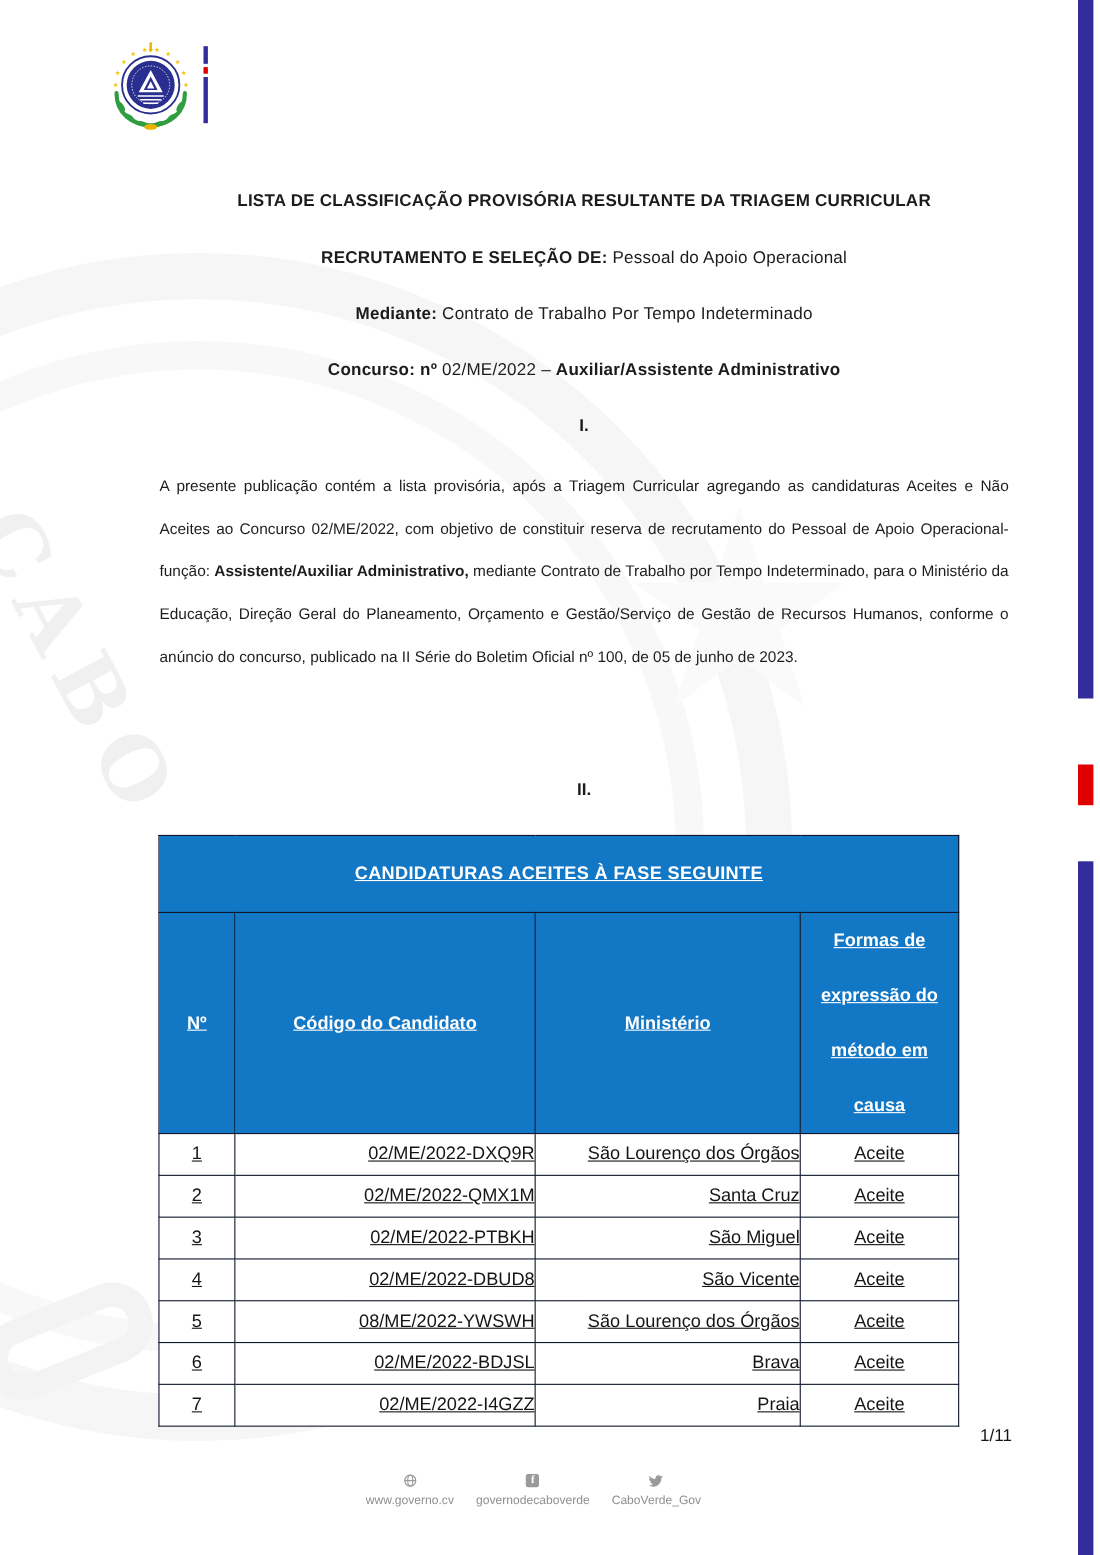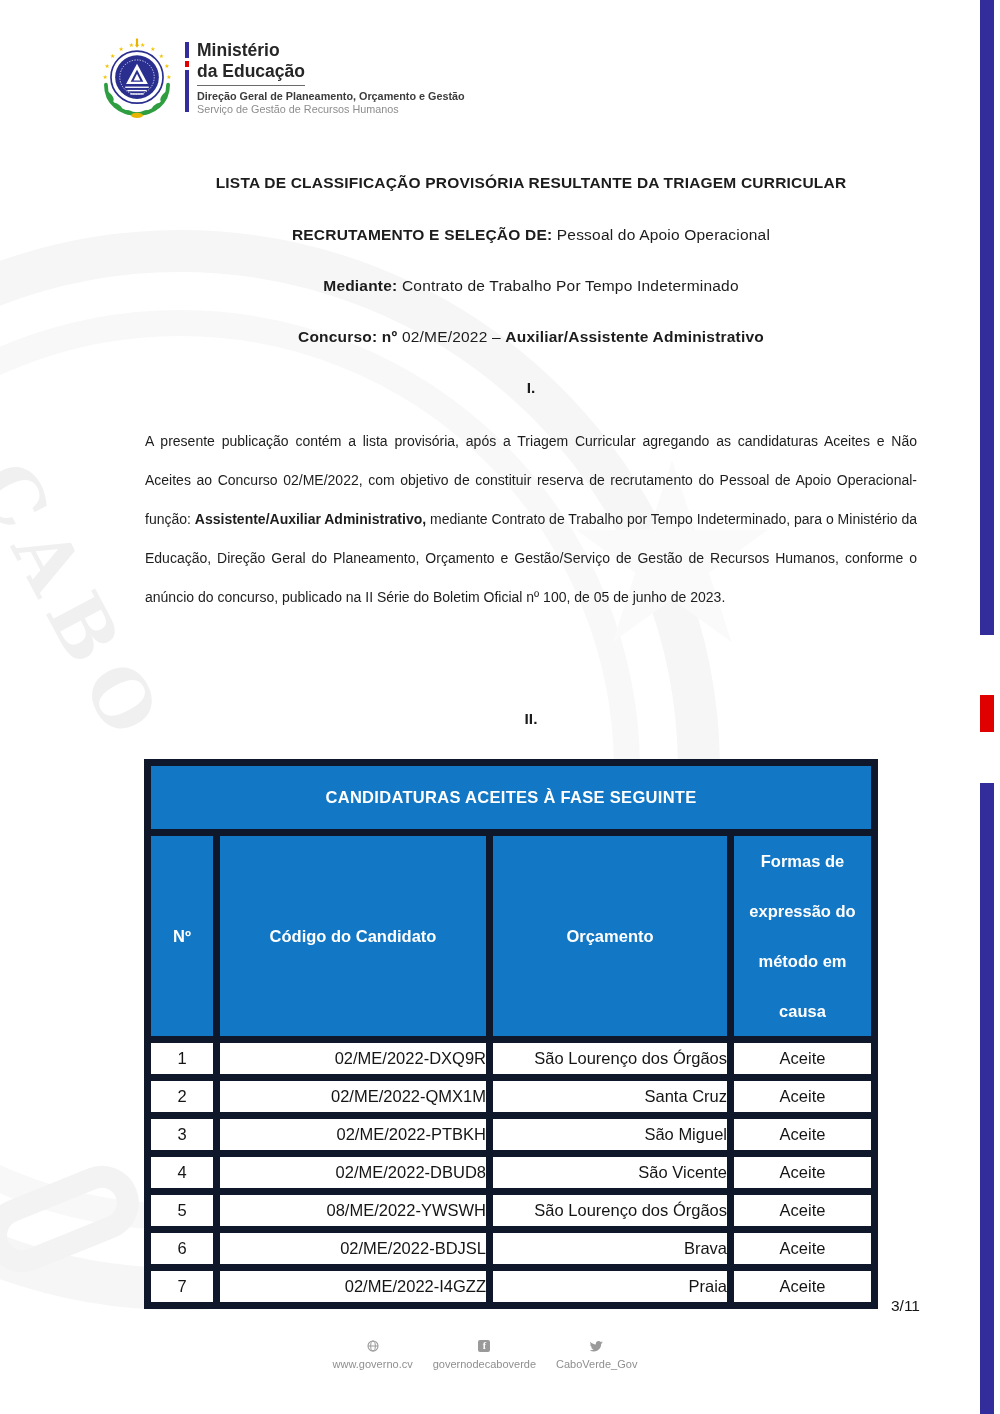--- a/index.html
+++ b/index.html
@@ -53,21 +53,21 @@
   .s2{top:710px;}
 
   
   .paragraph{position:absolute;left:145px;top:422px;width:772px;font-size:14px;line-height:39px;text-align:justify;color:#1d1d1d;}
   .paragraph .b{font-weight:bold;}
 
   
   .table-wrap{position:absolute;left:144px;top:759px;width:727px;}
   table{border-collapse:collapse;table-layout:fixed;width:727px;font-size:16.5px;color:#151515;}
   col.c1{width:69px;}col.c2{width:273px;}col.c3{width:241px;}col.c4{width:144px;}
-  th,td{border:7px solid #0f172a;}
+  th,td{border:1px solid #0f172a;text-decoration:underline;}
   .tbl-title th{background:var(--table-header-blue);color:#fff;font-weight:bold;font-size:16.5px;height:70px;text-align:center;letter-spacing:.3px;}
   .tbl-head th{background:var(--table-header-blue);color:#fff;font-weight:bold;height:153px;text-align:center;vertical-align:middle;line-height:50px;padding:0 8px;}
   tbody td{height:38px;background:#fff;}
   tbody td:nth-child(1),tbody td:nth-child(4){text-align:center;}
   tbody td:nth-child(2),tbody td:nth-child(3){text-align:right;padding-left:10px;}
 
   
   .page-number{position:absolute;top:1297px;right:80px;font-size:15.5px;color:#141414;}
   .footer{position:absolute;left:0;top:1340px;width:970px;display:flex;justify-content:center;align-items:center;gap:20px;color:#8f8f8f;font-size:11px;}
   .footer .item{display:flex;align-items:center;gap:6px;flex-direction:column;}
@@ -129,26 +129,20 @@
         <line x1="38.5" y1="65" x2="61.5" y2="65" stroke="#fff" stroke-width="1.6"></line>
         <line x1="42" y1="69" x2="58" y2="69" stroke="#fff" stroke-width="1.6"></line>
       </svg>
       <div class="brand-divider">
         <div class="seg-b1"></div>
           <div class="seg-gap"></div>
           <div class="seg-r"></div>
           <div class="seg-gap"></div>
           <div class="seg-b2"></div>
       </div>
-      <div class="brand-text">
-        <div class="line1">Ministério</div>
-        <div><span class="line2">da Educação</span></div>
-        <div class="line3">Direção Geral de Planeamento, Orçamento e Gestão</div>
-        <div class="line4">Serviço de Gestão de Recursos Humanos</div>
-      </div>
     </div>
 
     <div class="titles title-line t1">
       <span class="b">LISTA DE CLASSIFICAÇÃO PROVISÓRIA RESULTANTE DA TRIAGEM CURRICULAR</span>
     </div>
     <div class="titles title-line t2">
       <span class="b">RECRUTAMENTO E SELEÇÃO DE:</span><span> Pessoal do Apoio Operacional</span>
     </div>
     <div class="titles title-line t3">
       <span class="b">Mediante:</span><span> Contrato de Trabalho Por Tempo Indeterminado</span>
@@ -177,21 +171,21 @@
             <col class="c3">
             <col class="c4">
           </colgroup>
         <thead>
           <tr class="tbl-title">
             <th colspan="4">CANDIDATURAS ACEITES À FASE SEGUINTE</th>
           </tr>
           <tr class="tbl-head">
             <th>Nº</th>
             <th>Código do Candidato</th>
-            <th>Orçamento</th>
+            <th>Ministério</th>
             <th>Formas de expressão do método em causa</th>
           </tr>
         </thead>
         <tbody>
             <tr>
               <td>1</td>
               <td>02/ME/2022-DXQ9R</td>
               <td>São Lourenço dos Órgãos</td>
               <td>Aceite</td>
             </tr>
@@ -228,21 +222,21 @@
             <tr>
               <td>7</td>
               <td>02/ME/2022-I4GZZ</td>
               <td>Praia</td>
               <td>Aceite</td>
             </tr>
           </tbody>
       </table>
     </div>
 
-    <div class="page-number">3/11</div>
+    <div class="page-number">1/11</div>
 
     <div class="footer">
       <div class="item">
         <svg width="12" height="12" viewBox="0 0 12 12">
           <circle cx="6" cy="6" r="5" fill="none" stroke="#9a9a9a" stroke-width="1.1"></circle>
           <ellipse cx="6" cy="6" rx="2.3" ry="5" fill="none" stroke="#9a9a9a" stroke-width="1"></ellipse>
           <line x1="1" y1="6" x2="11" y2="6" stroke="#9a9a9a" stroke-width="1"></line>
         </svg>
         <span>www.governo.cv</span>
       </div>

